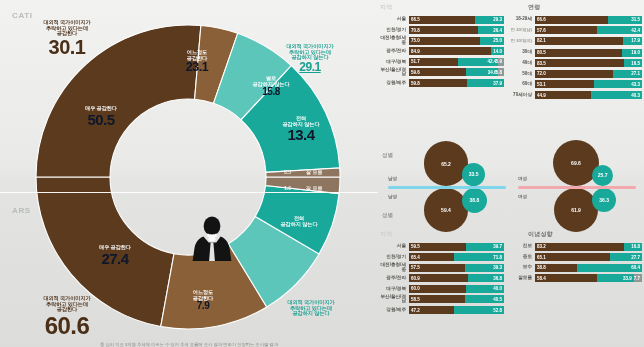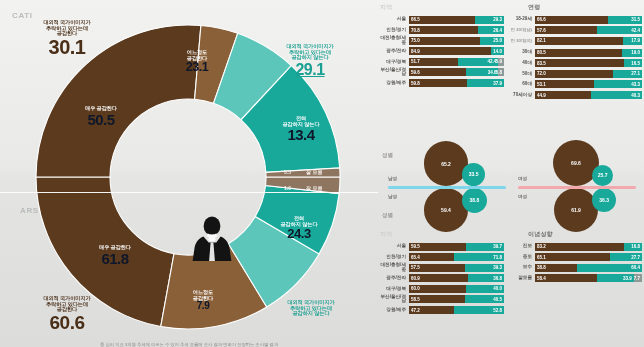--- a/index.html
+++ b/index.html
@@ -11,21 +11,21 @@
   }
   .root{position:absolute;inset:0;}
 
   
   .left{position:absolute;left:0;top:0;width:378px;height:347px;}
   .mode-tag{
     position:absolute;font-size:8px;font-weight:700;color:#b9bcbd;
     letter-spacing:.6px;
   }
   #tag-cati{left:12px;top:11px;}
-  #tag-ars{left:20px;top:206px;}
+  #tag-ars{left:12px;top:206px;}
 
   .donutwrap{position:absolute;left:18px;top:8px;width:340px;height:338px;}
   .donut-svg{position:absolute;left:0;top:0;}
 
   .divider{
     position:absolute;left:0;top:0;width:378px;height:1px;
     background:#ffffff;opacity:.95;
   }
 
   .silhouette{position:absolute;left:170px;top:205px;width:48px;height:48px;}
@@ -125,63 +125,67 @@
 
       <div class="dlab w" style="left:38px;top:98px;width:90px;">
         <div class="cap">매우 공감한다</div>
         <div class="num" style="font-size:15px;">50.5</div>
       </div>
       <div class="dlab w" style="left:148px;top:42px;width:62px;">
         <div class="cap">어느정도
 공감한다</div>
         <div class="num" style="font-size:12.5px;">23.1</div>
       </div>
+      <div class="dlab w" style="left:222px;top:68px;width:62px;">
+        <div class="cap">별로
+공감하지 않는다</div>
+        <div class="num" style="font-size:10px;">15.8</div>
+      </div>
       <div class="dlab w" style="left:252px;top:108px;width:62px;">
         <div class="cap">전혀
 공감하지 않는다</div>
         <div class="num" style="font-size:15px;">13.4</div>
       </div>
       <div class="small-note" style="left:266px;top:161px;">3.5</div>
       <div class="small-note" style="left:288px;top:161px;">잘 모름</div>
 
       <div class="dlab brown" style="left:6px;top:12px;width:86px;">
         <div class="cap">대외적 국가이미지가
 추락하고 있다는데
 공감한다</div>
         <div class="num" style="font-size:20px;">30.1</div>
       </div>
       <div class="dlab teal" style="left:248px;top:36px;width:88px;">
         <div class="cap">대외적 국가이미지가
 추락하고 있다는데
 공감하지 않는다</div>
-        <div class="num" style="font-size:16px;text-decoration:underline;">29.1</div>
+        <div class="num" style="font-size:12px;text-decoration:underline;">29.1</div>
       </div>
 
       <div class="dlab w" style="left:52px;top:237px;width:90px;">
         <div class="cap">매우 공감한다</div>
-        <div class="num" style="font-size:15px;">61.8</div>
+        <div class="num" style="font-size:15px;">27.4</div>
       </div>
       <div class="dlab w" style="left:158px;top:282px;width:54px;">
         <div class="cap">어느정도
 공감한다</div>
         <div class="num" style="font-size:10px;">7.9</div>
       </div>
       <div class="dlab w" style="left:248px;top:208px;width:66px;">
         <div class="cap">전혀
 공감하지 않는다</div>
-        <div class="num" style="font-size:13px;">24.3</div>
       </div>
       <div class="small-note" style="left:266px;top:177px;">1.9</div>
       <div class="small-note" style="left:288px;top:177px;">잘 모름</div>
 
       <div class="dlab brown" style="left:4px;top:288px;width:90px;">
         <div class="cap">대외적 국가이미지가
 추락하고 있다는데
 공감한다</div>
-        <div class="num" style="font-size:19px;">60.6</div>
+        <div class="num" style="font-size:24px;">60.6</div>
       </div>
       <div class="dlab teal" style="left:250px;top:292px;width:86px;">
         <div class="cap">대외적 국가이미지가
 추락하고 있다는데
 공감하지 않는다</div>
       </div>
 
       <svg class="silhouette" viewBox="0 0 48 48">
         <ellipse cx="24" cy="13" rx="8.4" ry="9.6" fill="#131313"></ellipse>
         <path d="M24 21.5c-1.9 0-3.4-.4-4.4-.9l-.6 2.6 2.2 1.1-1.1 1.9 1.6 2.1h4.6l1.6-2.1-1.1-1.9 2.2-1.1-.6-2.6c-1 .5-2.5.9-4.4.9z" fill="#fbfbfb"></path>

